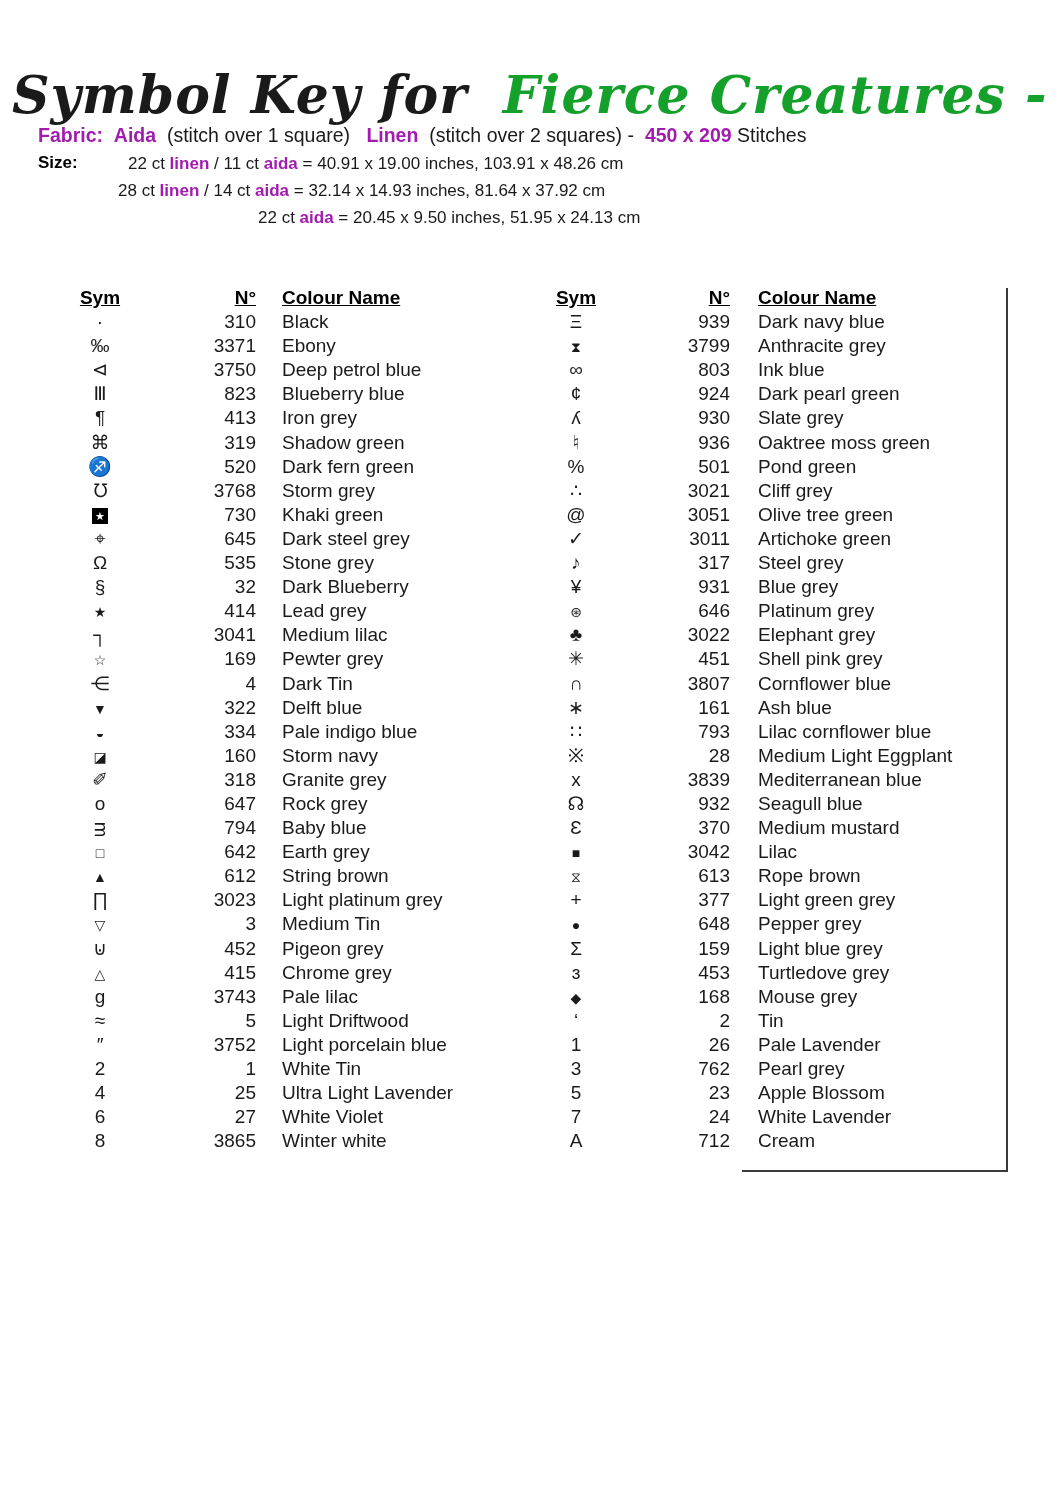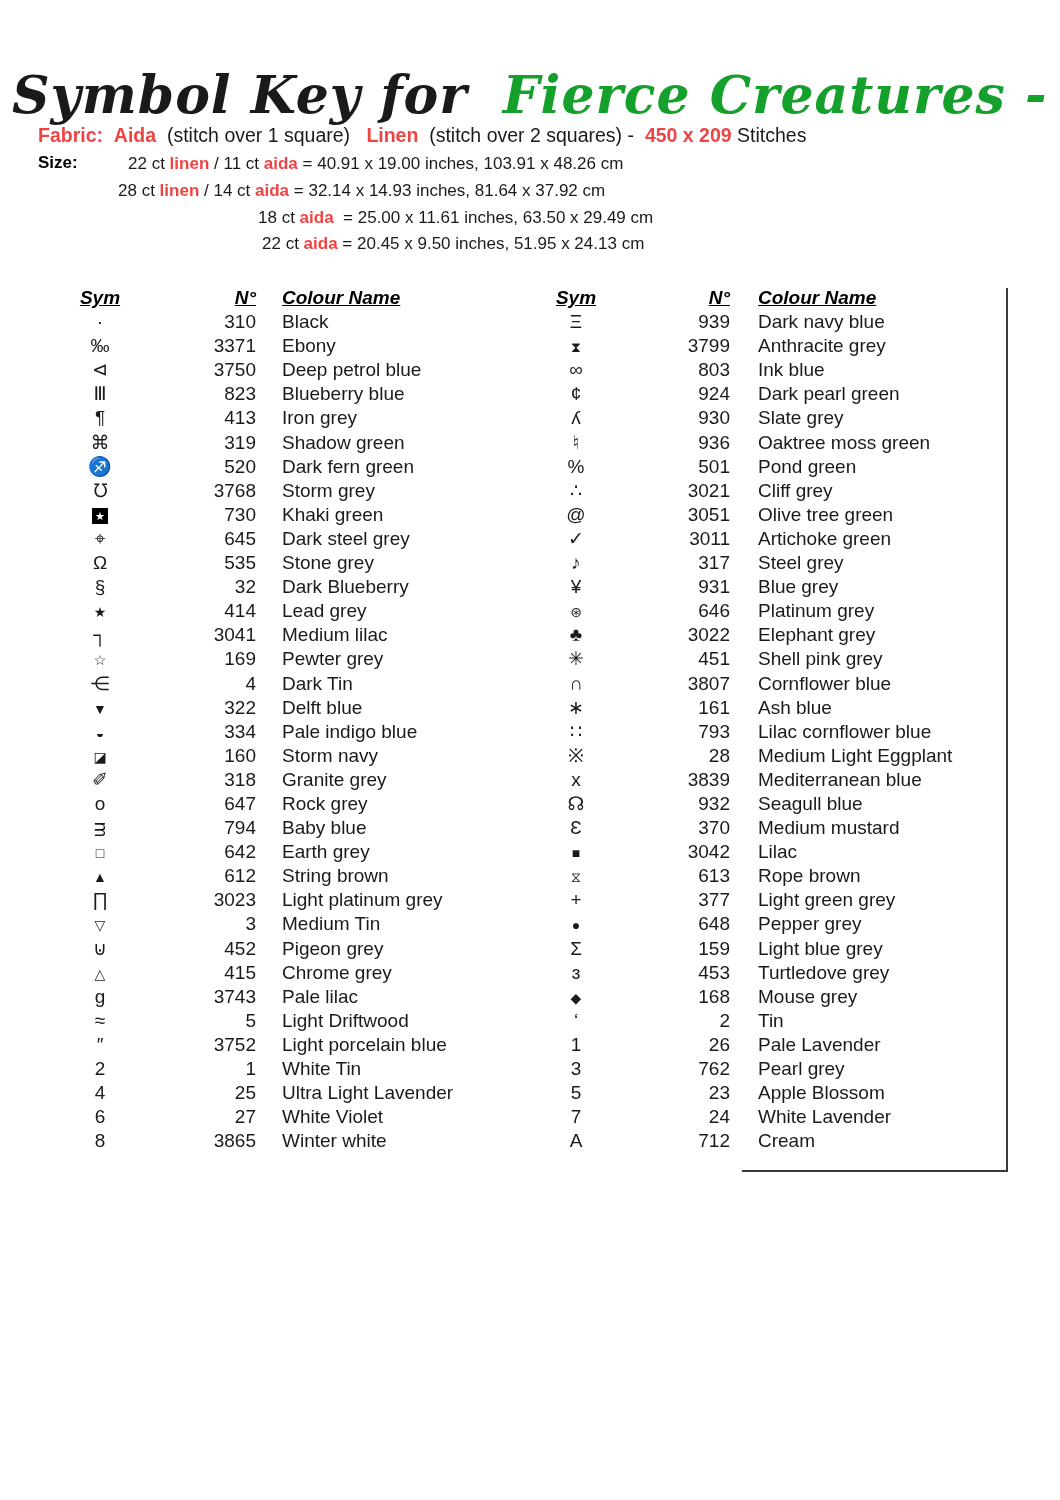--- a/index.html
+++ b/index.html
@@ -5,38 +5,38 @@
   html,body{margin:0;padding:0;background:#ffffff;}
   .page{position:relative;width:1060px;height:1500px;background:#ffffff;
         font-family:"Liberation Sans",sans-serif;color:#1a1a1a;overflow:hidden;}
 
   .title{position:absolute;top:64px;left:12px;width:100%;text-align:center;
          font-family:"DejaVu Serif",serif;font-style:italic;font-weight:bold;
          font-size:52px;white-space:nowrap;letter-spacing:1px;}
   .t-green{margin-left:16px;}
 
   .fabric{position:absolute;left:38px;top:124px;font-size:19.5px;white-space:pre-wrap;}
-  .b{font-weight:bold;color:#ef4444;}
+  .b{font-weight:bold;color:#a21caf;}
 
   .size{position:absolute;left:38px;top:151px;font-size:17px;}
   .size-label{position:absolute;left:0;top:2px;font-weight:bold;color:#000;}
   .size-lines{margin-left:80px;}
   .size-line{white-space:pre-wrap;line-height:26.8px;}
   .size-line:nth-child(1){padding-left:10px;}
   .size-line:nth-child(2){padding-left:0px;}
   .size-line:nth-child(3){padding-left:140px;}
   .size-line:nth-child(4){padding-left:144px;}
 
   .tables{position:absolute;top:286px;left:0;width:1060px;}
   .ktable{position:absolute;top:0;font-size:19px;}
   .ktable.left{left:62px;width:434px;}
   .ktable.right{left:540px;width:468px;}
 
   .thead,.trow{display:flex;height:24.1px;line-height:24.1px;align-items:baseline;}
-  .thead{font-weight:bold;color:#000;font-style:italic;}
+  .thead{font-weight:bold;color:#000;}
   .hu{text-decoration:underline;}
   .cell{display:block;}
   .c-sym{width:76px;text-align:center;}
   .right .c-sym{width:72px;}
   .c-num{width:118px;text-align:right;}
   .c-name{margin-left:26px;flex:1;white-space:nowrap;}
   .right .c-name{margin-left:28px;}
 
   .shape{font-size:14px;}
   .invbox{display:inline-block;width:16px;height:16px;background:#000;color:#fff;
@@ -55,21 +55,20 @@
     <span class="t-green" id="title-green" style="color: rgb(20, 160, 42);">Fierce Creatures - Crocodile</span>
   </div>
 
   <div class="fabric"><span class="b">Fabric:</span><span>  </span><span class="b">Aida</span><span>  (stitch over 1 square)   </span><span class="b">Linen</span><span>  (stitch over 2 squares) -  </span><span class="b">450 x 209</span><span> Stitches</span></div>
 
   <div class="size">
     <span class="size-label">Size:</span>
     <div class="size-lines">
       <div class="size-line"><span>22 ct </span><span class="b">linen</span><span> / 11 ct </span><span class="b">aida</span><span> = 40.91 x 19.00 inches, 103.91 x 48.26 cm</span></div>
       <div class="size-line"><span>28 ct </span><span class="b">linen</span><span> / 14 ct </span><span class="b">aida</span><span> = 32.14 x 14.93 inches, 81.64 x 37.92 cm</span></div>
-      <div class="size-line"><span>18 ct </span><span class="b">aida</span><span>  = 25.00 x 11.61 inches, 63.50 x 29.49 cm</span></div>
       <div class="size-line"><span>22 ct </span><span class="b">aida</span><span> = 20.45 x 9.50 inches, 51.95 x 24.13 cm</span></div>
     </div>
   </div>
 
   <div class="tables">
 
     <div class="ktable left">
       <div class="thead">
         <span class="cell c-sym"><span class="hu">Sym</span></span>
         <span class="cell c-num"><span class="hu">N°</span></span>

